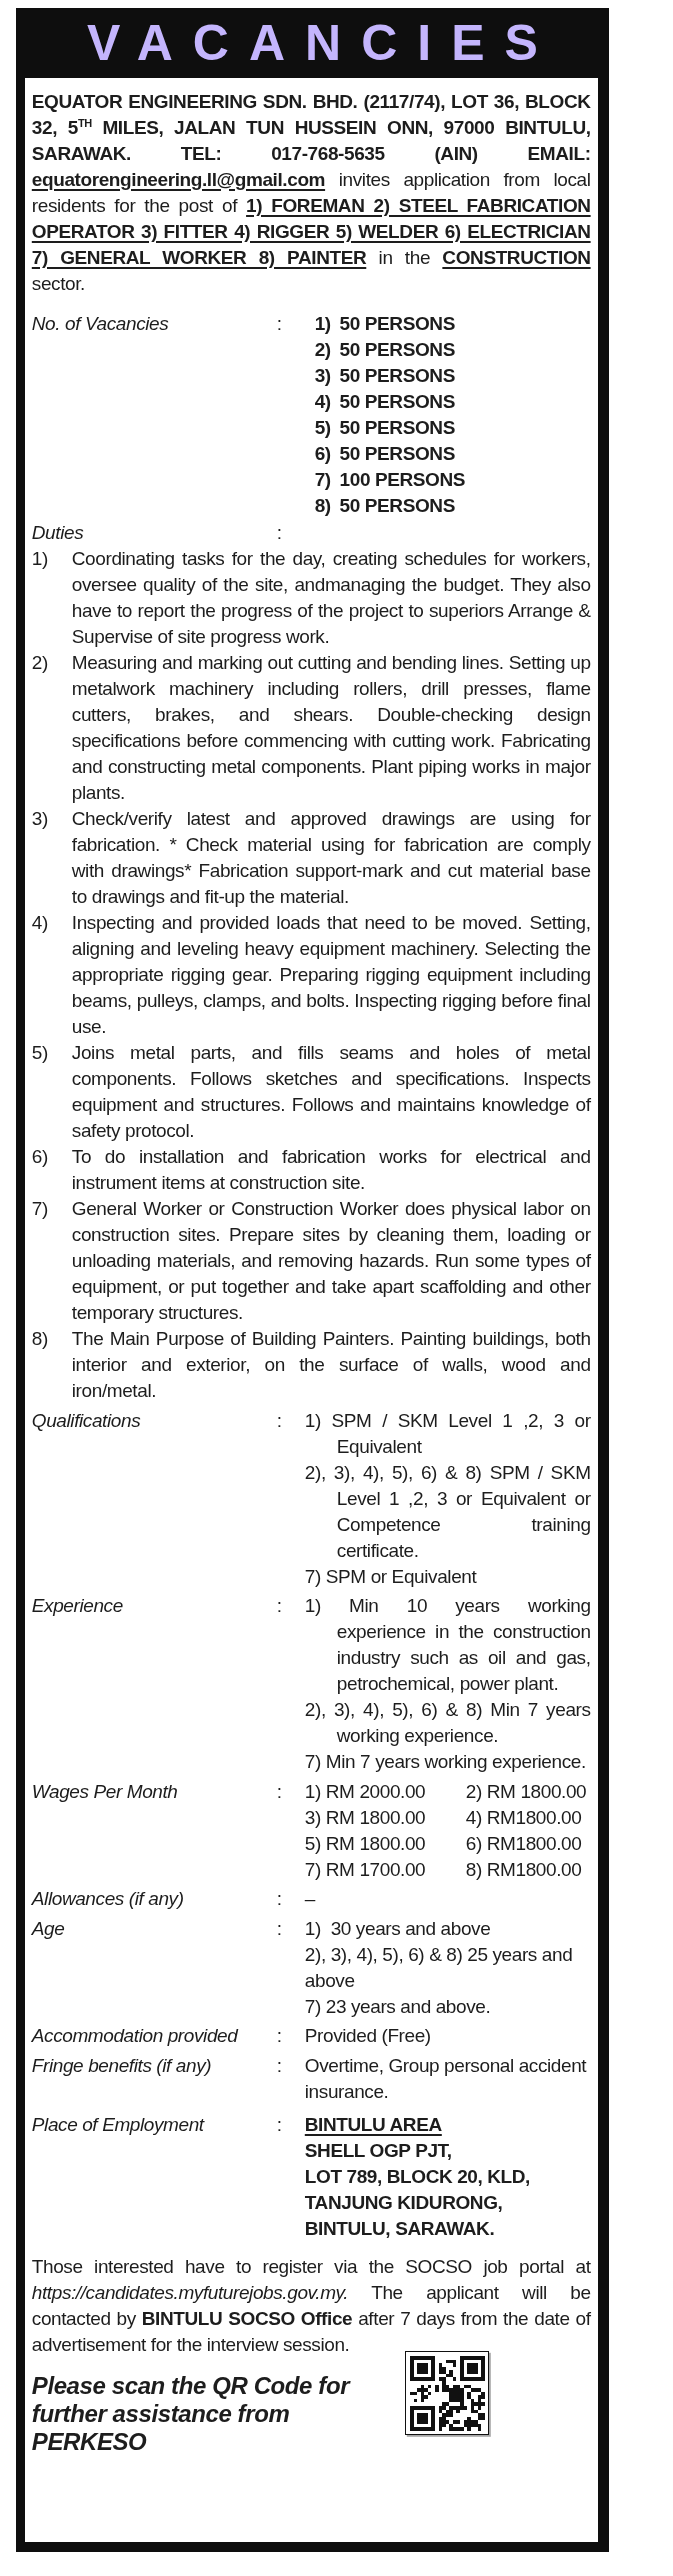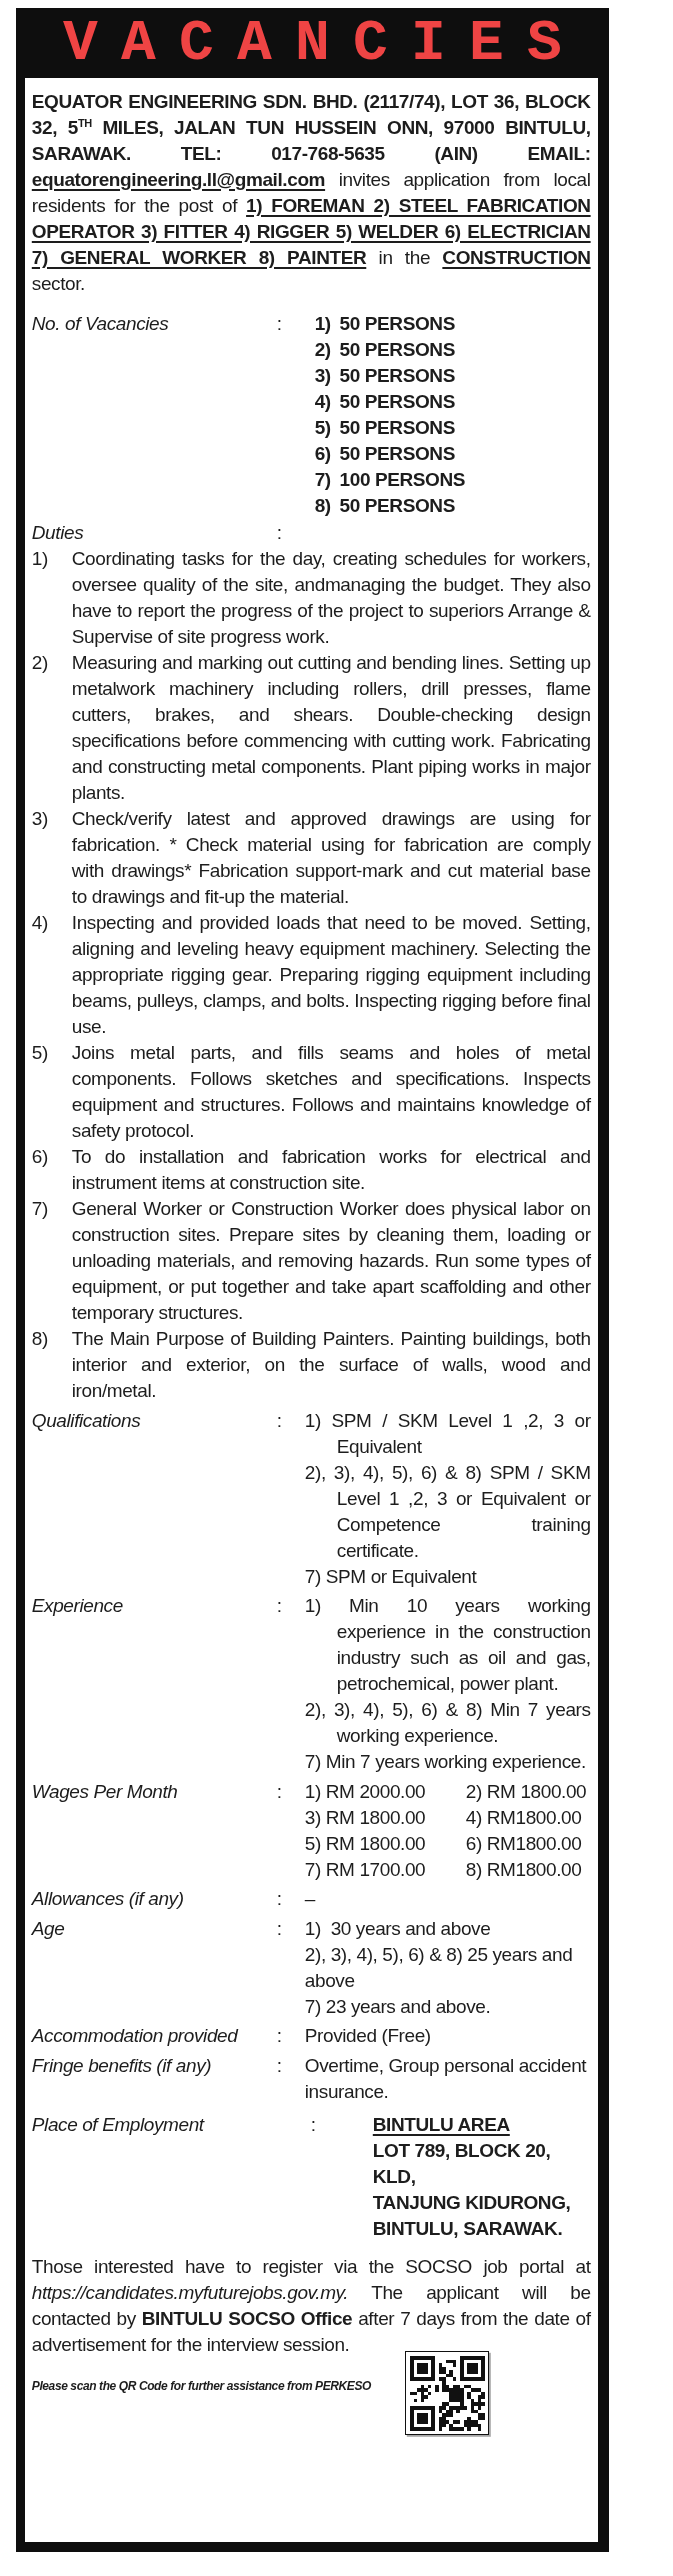--- a/index.html
+++ b/index.html
@@ -1,42 +1,42 @@
 <!DOCTYPE html>
 <html style="font-size:14px"><head>
 <meta charset="utf-8">
 <style>
   html,body{margin:0;padding:0;background:#ffffff;}
   .page{position:relative;width:673px;height:2576px;background:#ffffff;overflow:hidden;
         font-family:"Liberation Sans","DejaVu Sans",sans-serif;color:#1d1d1d;}
   .ad{position:absolute;left:16px;top:8px;width:593px;height:2544px;background:#0e0e0e;box-sizing:border-box;}
   .ad-title{height:70px;display:flex;align-items:center;justify-content:center;}
-  .ad-title span{color:#ef4444;font-weight:bold;font-size:58px;letter-spacing:0.40em;margin-right:-0.40em;
-                 font-family:Liberation Mono, monospace;}
+  .ad-title span{color:#c4b5fd;font-weight:bold;font-size:50px;letter-spacing:0.40em;margin-right:-0.40em;
+                 font-family:Liberation Sans, sans-serif;}
   .inner{position:absolute;left:8.8px;right:11.4px;top:70px;bottom:10.5px;background:#ffffff;
          box-sizing:border-box;padding:10.5px 7px 7px 7px;overflow:hidden;
          font-size:19px;line-height:26px;letter-spacing:-0.4px;}
   .jt{text-align:justify;}
   b,.b{font-weight:bold;}
   .u{text-decoration:underline;text-decoration-thickness:1.8px;text-underline-offset:2.6px;}
   .email{overflow-wrap:anywhere;}
   sup{font-size:11px;line-height:0;}
   .row{display:grid;grid-template-columns:245px 28px 1fr;margin-top:3.5px;}
   .row .lab{font-weight:normal;font-style:italic;}
   .vi{display:grid;grid-template-columns:26px 1fr;column-gap:8.8px;font-weight:bold;}
   .vi .n{text-align:right;}
   .duties-items{margin-top:0px;}
   .duty{display:grid;grid-template-columns:40px 1fr;}
   .duty .t{text-align:justify;}
   .hang{padding-left:32px;text-indent:-32px;text-align:justify;}
   .wrow{display:grid;grid-template-columns:161px auto;justify-content:start;}
   .place-lines div{font-weight:bold;}
   .footer-para{margin-top:12.3px;text-align:justify;}
   .qr-section{margin-top:14px;display:flex;align-items:flex-start;}
-  .qr-note{font-weight:bold;font-style:italic;font-size:12px;line-height:28px;width:368px;letter-spacing:-0.4px;}
+  .qr-note{font-weight:bold;font-style:italic;font-size:24px;line-height:28px;width:368px;letter-spacing:-0.4px;}
   .qr-box{width:84px;height:84px;border:1.8px solid #111;background:#fff;margin-left:5.3px;margin-top:-21px;
           box-shadow:1.8px 1.8px 0 rgba(0,0,0,0.35);padding:3.5px;box-sizing:border-box;}
   .qr-box svg{display:block;width:100%;height:100%;}
 </style>
 </head>
 <body>
 
 <div class="page">
   <div class="ad">
     <div class="ad-title">
@@ -189,25 +189,26 @@
         <span>:</span>
         <div>Provided (Free)</div>
       </div>
 
       <div class="row">
         <span class="lab">Fringe benefits (if any)</span>
         <span>:</span>
         <div>Overtime, Group personal accident insurance.</div>
       </div>
 
-      <div class="row" style="margin-top:7px;gap:34px;">
+      <div class="row" style="margin-top:7px;">
         <span class="lab">Place of Employment</span>
         <span>:</span>
         <div class="place-lines">
           <div class="b u">BINTULU AREA</div>
+          <div>SHELL OGP PJT,</div>
           <div>LOT 789, BLOCK 20, KLD,</div>
           <div>TANJUNG KIDURONG,</div>
           <div>BINTULU, SARAWAK.</div>
         </div>
       </div>
 
       <p class="footer-para" style="margin-bottom:8px;"><span>Those interested have to register via the SOCSO job portal at </span><i>https://candidates.myfuturejobs.gov.my.</i><span> The applicant will be contacted by </span><b>BINTULU SOCSO Office</b><span> after 7 days from the date of advertisement for the interview session.</span></p>
 
       <div class="qr-section">
         <div class="qr-note">Please scan the QR Code for further assistance from PERKESO</div>

